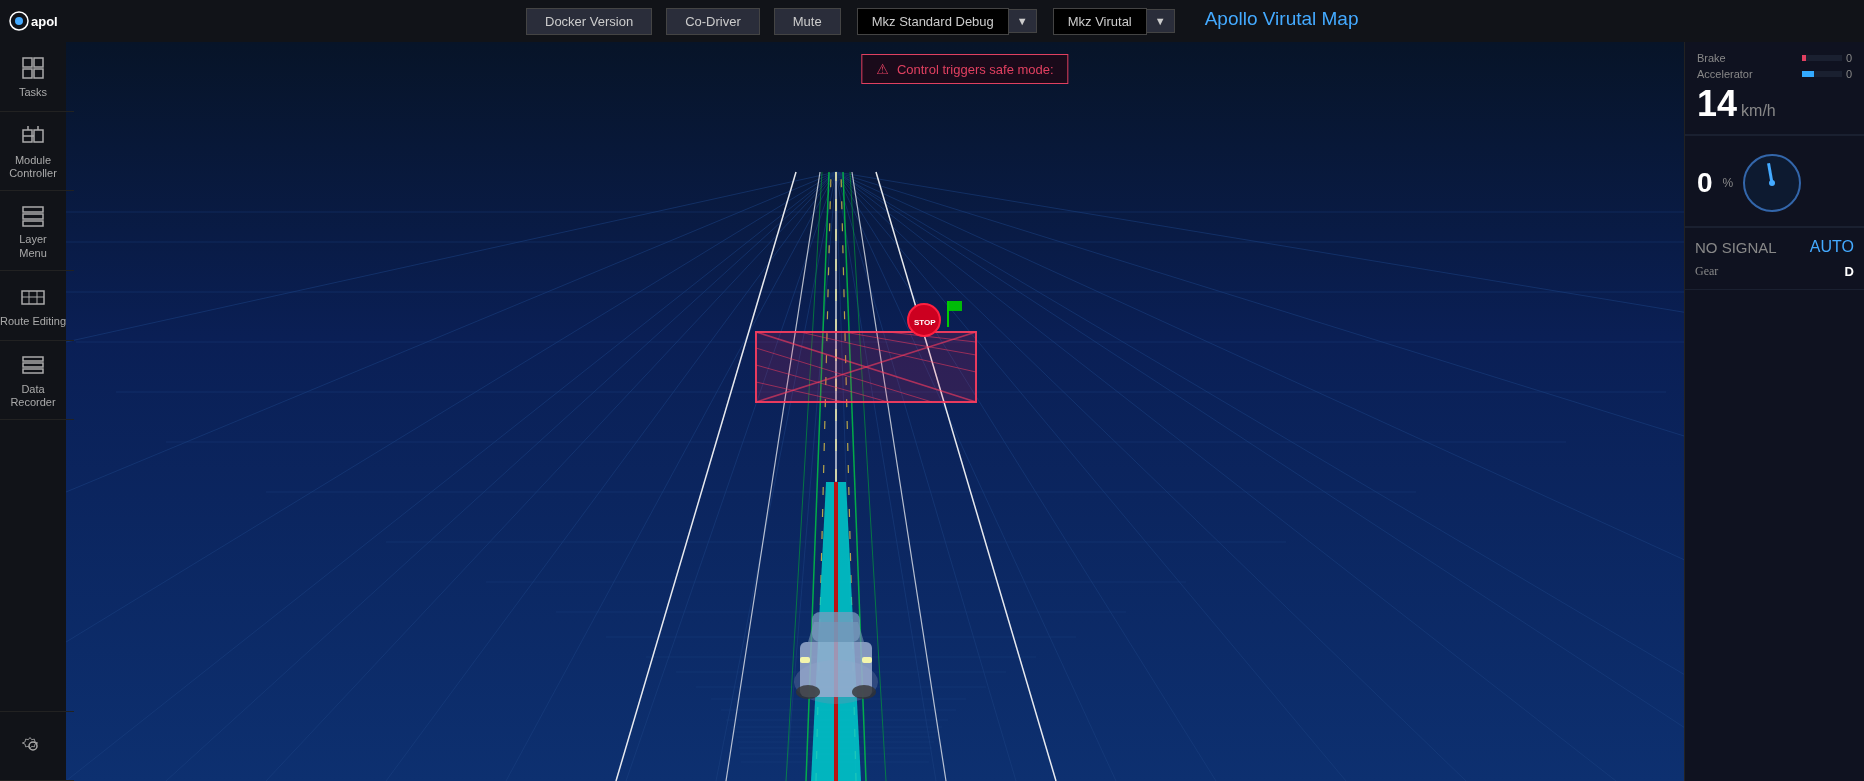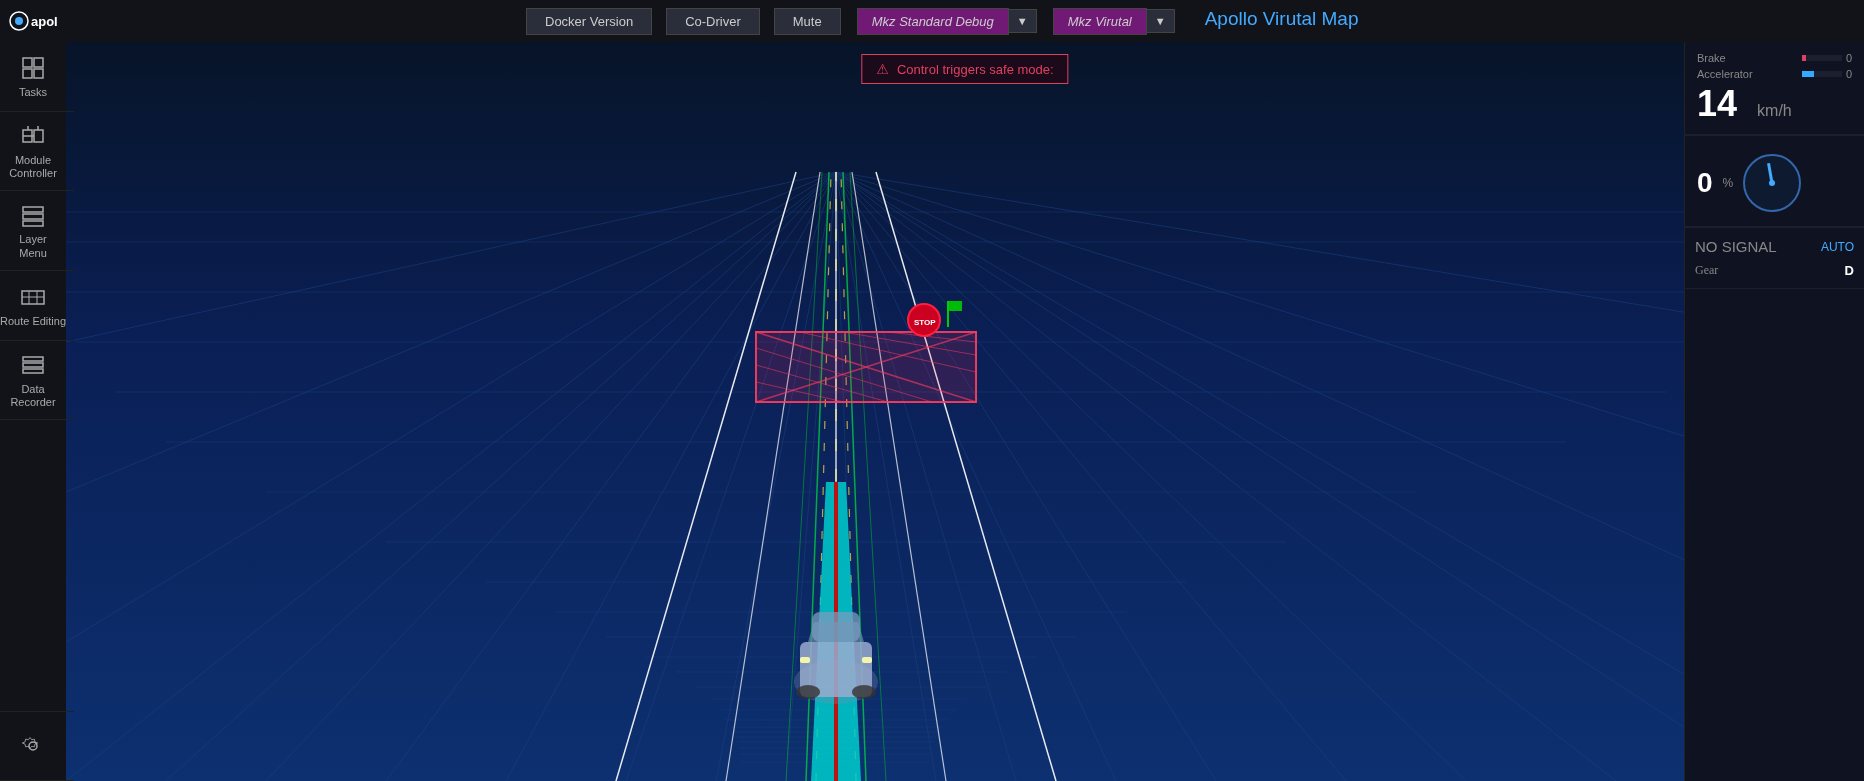--- a/index.html
+++ b/index.html
@@ -21,22 +21,22 @@
       display: flex; gap: 14px; margin-left: 460px;
     }
     .topbar-btn {
       background: #2a2d3a; color: #ccc; border: 1px solid #444; padding: 5px 18px;
       font-size: 13px; cursor: pointer; white-space: nowrap;
     }
     .topbar-dropdown {
       display: flex; align-items: center; gap: 0; margin-left: 2px;
     }
     .topbar-select {
-      background: #701a75; color: #ccc; border: 1px solid #444;
-      padding: 5px 14px; font-size: 13px; cursor: pointer; white-space: nowrap; font-style: italic;
+      background: #000000; color: #ccc; border: 1px solid #444;
+      padding: 5px 14px; font-size: 13px; cursor: pointer; white-space: nowrap;
     }
     .topbar-select-arrow {
       background: #2a2d3a; color: #ccc; border: 1px solid #444;
       border-left: none; padding: 5px 8px; font-size: 11px; cursor: pointer;
     }
     .topbar-map {
       color: #4af; font-size: 19px; margin-left: 16px; cursor: pointer;
     }
 
     
@@ -88,21 +88,21 @@
     }
     .brake-accel-row {
       display: flex; justify-content: space-between; align-items: center;
       font-size: 11px; color: #888; margin-bottom: 4px;
     }
     .bar-container { display: flex; align-items: center; gap: 4px; }
     .bar-bg { background: #1a2030; width: 40px; height: 6px; position: relative; }
     .bar-fill-brake { background: #e04060; height: 6px; width: 4px; }
     .bar-fill-accel { background: #3af; height: 6px; width: 12px; }
     .speed-display {
-      display: flex; align-items: baseline; gap: 20px;
+      display: flex; align-items: baseline; gap: 4px;
       margin: 6px 0;
     }
     .speed-value { color: #fff; font-size: 36px; font-weight: bold; line-height: 1; }
     .speed-unit { color: #888; font-size: 16px; }
     .gauge-row {
       display: flex; align-items: center; gap: 10px; margin: 8px 0;
     }
     .percent-display { color: #fff; font-size: 28px; font-weight: bold; }
     .percent-unit { color: #888; font-size: 12px; }
     
@@ -123,21 +123,21 @@
       transform: translate(-50%, -50%);
     }
     .signal-section {
       background: #0f1220; padding: 6px 10px;
       border-bottom: 1px solid #1a2030;
     }
     .signal-row {
       display: flex; justify-content: space-between; align-items: center;
       padding: 4px 0;
     }
-    .signal-value { color: #4af; font-size: 12px; }
+    .signal-value { color: #4af; font-size: 16px; }
     .signal-no { color: #888; font-size: 15px; }
     .gear-label { color: #888; font-size: 12px; font-family: Liberation Serif, serif; }
     .gear-value { color: #fff; font-size: 13px; font-weight: bold; }
     .divider-line { border: none; border-top: 1px solid #1a2030; margin: 0; }
 
     
     #watermark {
       position: absolute; bottom: 8px; right: 16px;
       color: #667; font-size: 12px; z-index: 50;
     }

